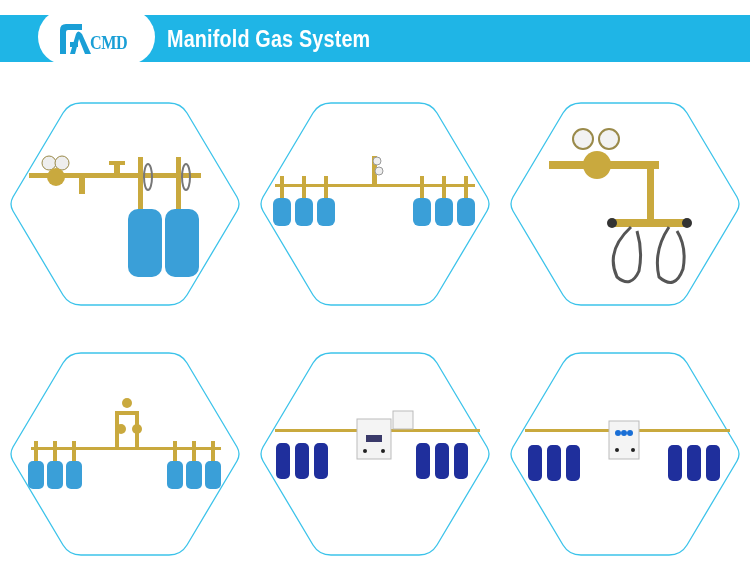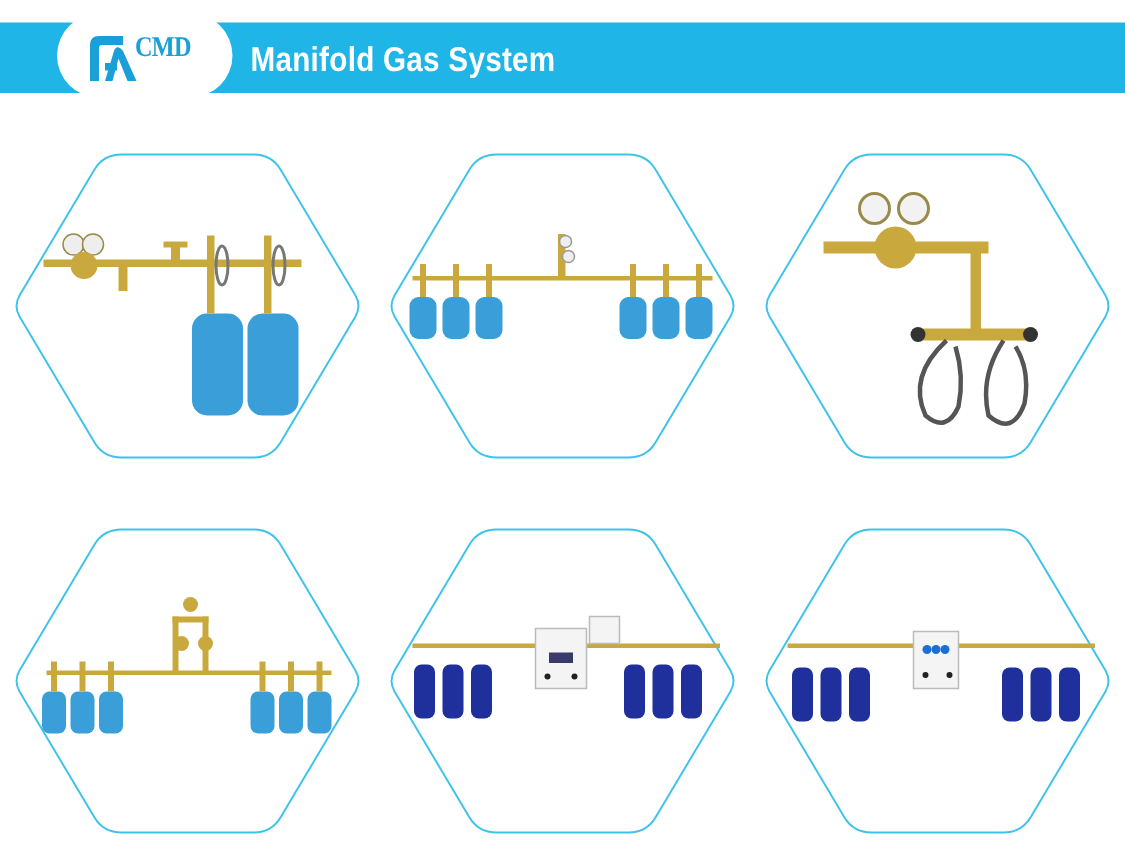--- a/index.html
+++ b/index.html
@@ -1,19 +1,19 @@
 <!DOCTYPE html>
 <html><head>
 <meta charset="utf-8">
 <style>
   html,body{margin:0;padding:0;background:#fff;}
   body{width:750px;height:576px;position:relative;overflow:hidden;font-family:"Liberation Sans",sans-serif;}
   .banner{position:absolute;left:0;top:15px;width:750px;height:47px;background:#1fb5e6;}
   .logo-pill{position:absolute;left:38px;top:9px;width:117px;height:56px;background:#fff;border-radius:28px/28px;}
-  .logo{position:absolute;left:58px;top:22px;height:32px;display:flex;align-items:flex-start;}
+  .logo{position:absolute;left:58px;top:22px;height:32px;display:flex;align-items:flex-end;}
   .logo-mark{width:34px;height:32px;position:relative;}
   .logo-text{font-family:"Liberation Serif",serif;font-weight:bold;color:#1a9fd6;font-size:19px;line-height:19px;margin-left:-2px;margin-bottom:2px;letter-spacing:-0.5px;transform:scaleX(0.85);transform-origin:left bottom;}
   .title{position:absolute;left:167px;top:24px;color:#fff;font-weight:bold;font-size:23px;line-height:30px;transform:scaleX(0.86);transform-origin:left center;letter-spacing:0.2px;}
   .hex{position:absolute;width:232px;height:206px;}
   .hex svg.frame{position:absolute;left:0;top:0;}
   .hex .art{position:absolute;left:0;top:0;}
 </style>
 </head>
 <body>
 

